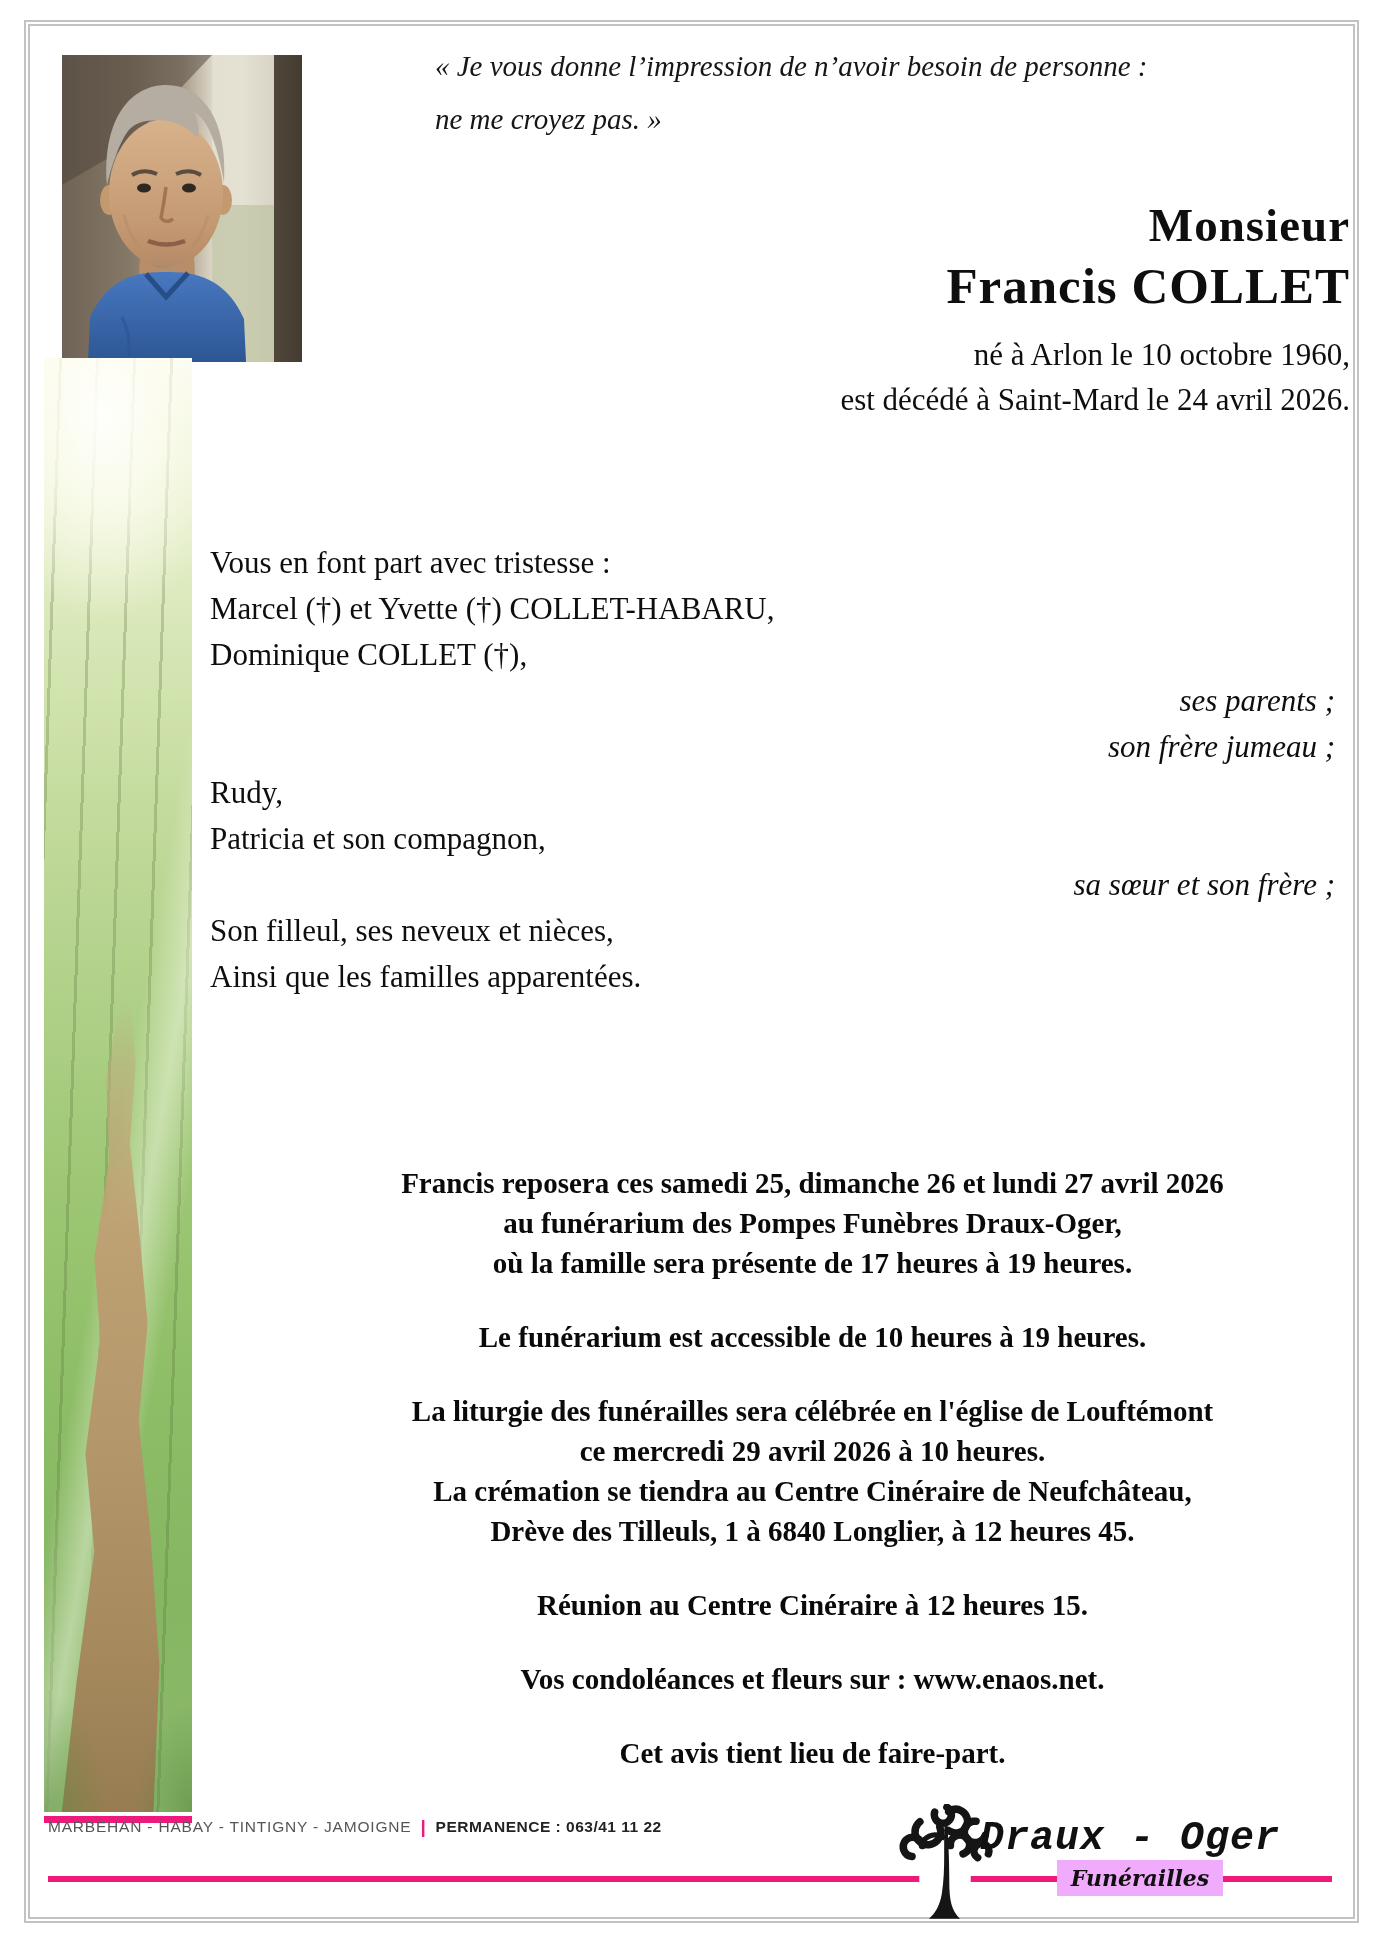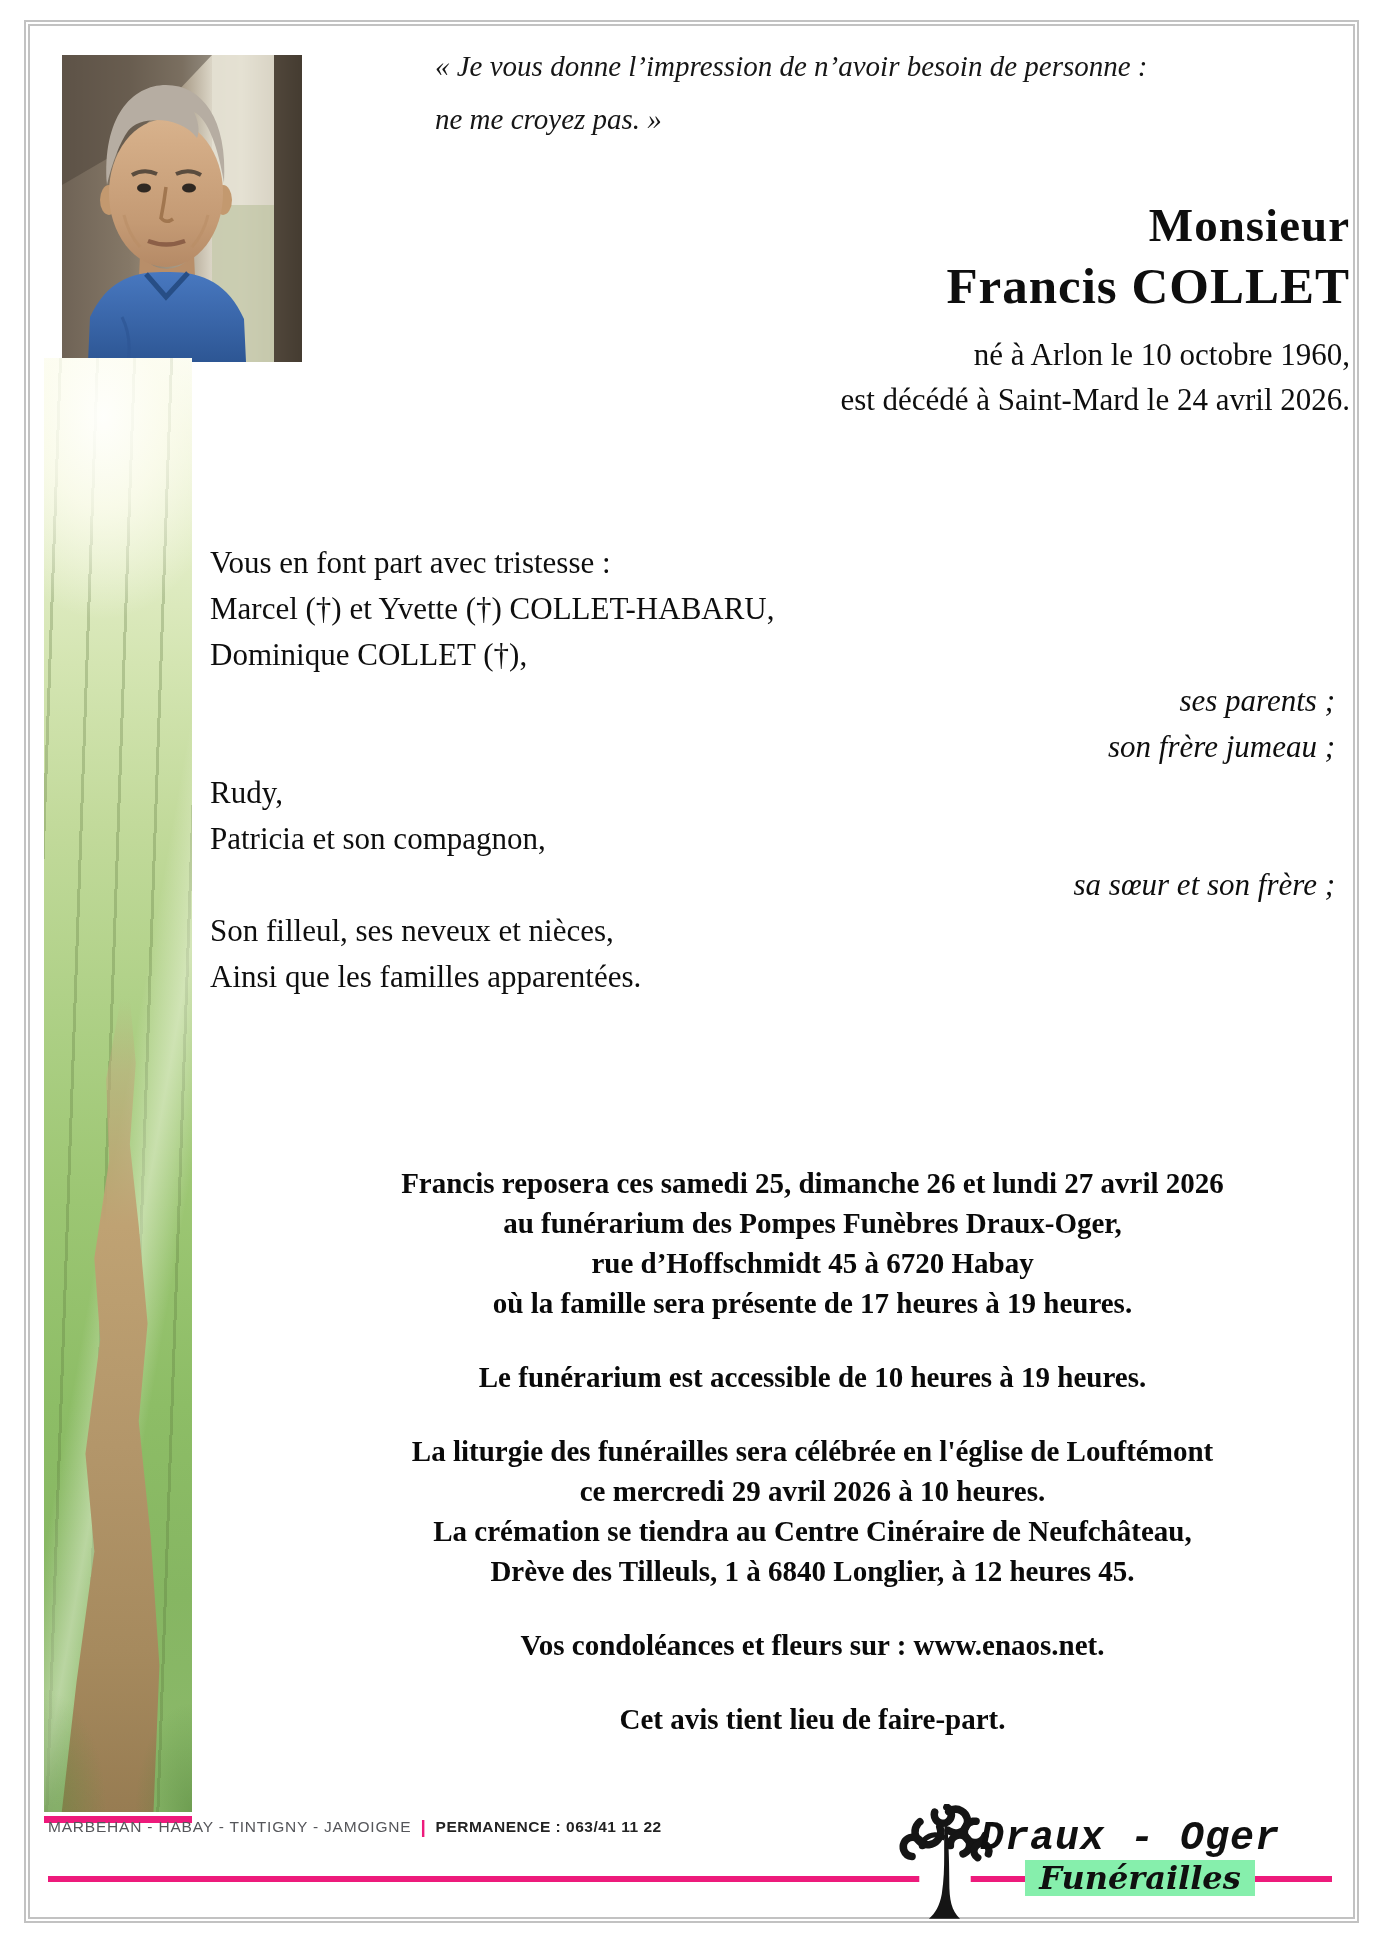--- a/index.html
+++ b/index.html
@@ -72,23 +72,23 @@
   .logo{position:absolute;left:880px;top:1800px;width:470px;height:130px;}
   .logo .tree{position:absolute;left:15px;top:4px;width:100px;height:120px;}
   .logo .tree svg{display:block;width:100%;height:100%;}
   .logo-name{
     position:absolute;left:60px;top:14px;width:380px;text-align:center;
     font-family:Liberation Mono, monospace;font-style:italic;font-weight:bold;
     font-size:40px;line-height:50px;color:#101010;letter-spacing:1px;white-space:nowrap;
   }
   .logo-sub{position:absolute;left:90px;top:60px;width:340px;text-align:center;}
   .logo-sub span{
-    display:inline-block;background:#86efac;padding:0 14px;
+    display:inline-block;background:#f0abfc;padding:0 14px;
     font-family:"DejaVu Serif", serif;font-style:italic;font-weight:bold;
-    font-size:32px;line-height:36px;color:#101010;
+    font-size:22px;line-height:36px;color:#101010;
   }
 </style>
 </head>
 <body>
 
 <div class="page">
 
   <div class="frame"></div>
 
   <div class="portrait">
@@ -166,31 +166,33 @@
     <div class="line">Patricia et son compagnon,</div>
     <div class="line relation">sa sœur et son frère ;</div>
     <div class="line">Son filleul, ses neveux et nièces,</div>
     <div class="line">Ainsi que les familles apparentées.</div>
   </div>
 
   <div class="ceremony">
     <p>
       <span style="display:block">Francis reposera ces samedi 25, dimanche 26 et lundi 27 avril 2026</span>
       <span style="display:block">au funérarium des Pompes Funèbres Draux-Oger,</span>
-      <span style="display:block">rue d’Hoffschmidt 45 à 6720 Habay</span>
       <span style="display:block">où la famille sera présente de 17 heures à 19 heures.</span>
     </p>
     <p>
       <span style="display:block">Le funérarium est accessible de 10 heures à 19 heures.</span>
     </p>
     <p>
       <span style="display:block">La liturgie des funérailles sera célébrée en l'église de Louftémont</span>
       <span style="display:block">ce mercredi 29 avril 2026 à 10 heures.</span>
       <span style="display:block">La crémation se tiendra au Centre Cinéraire de Neufchâteau,</span>
       <span style="display:block">Drève des Tilleuls, 1 à 6840 Longlier, à 12 heures 45.</span>
+    </p>
+    <p>
+      <span style="display:block">Réunion au Centre Cinéraire à 12 heures 15.</span>
     </p>
     <p>
       <span style="display:block">Vos condoléances et fleurs sur : www.enaos.net.</span>
     </p>
     <p>
       <span style="display:block">Cet avis tient lieu de faire-part.</span>
     </p>
   </div>
 
   <div class="footer-text">

